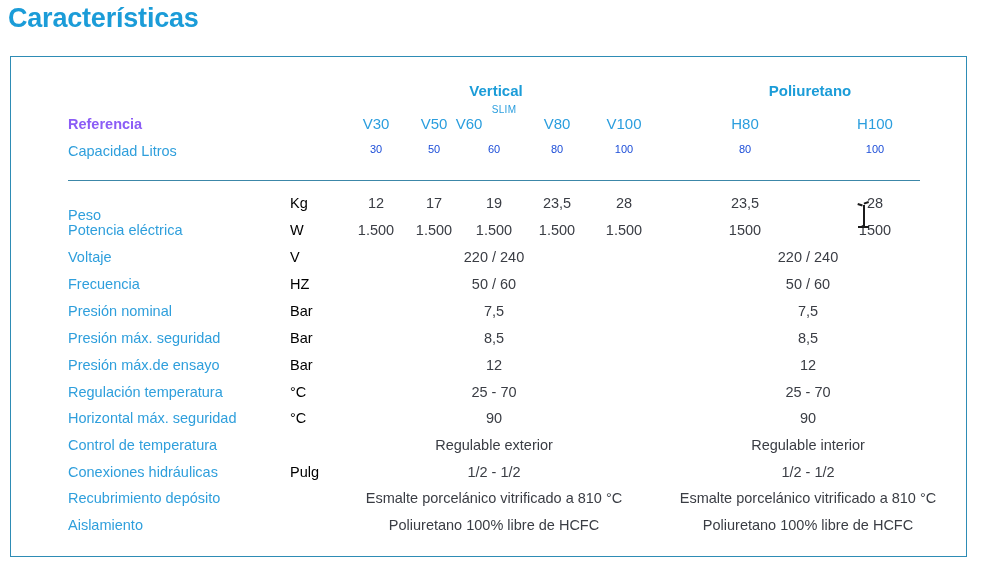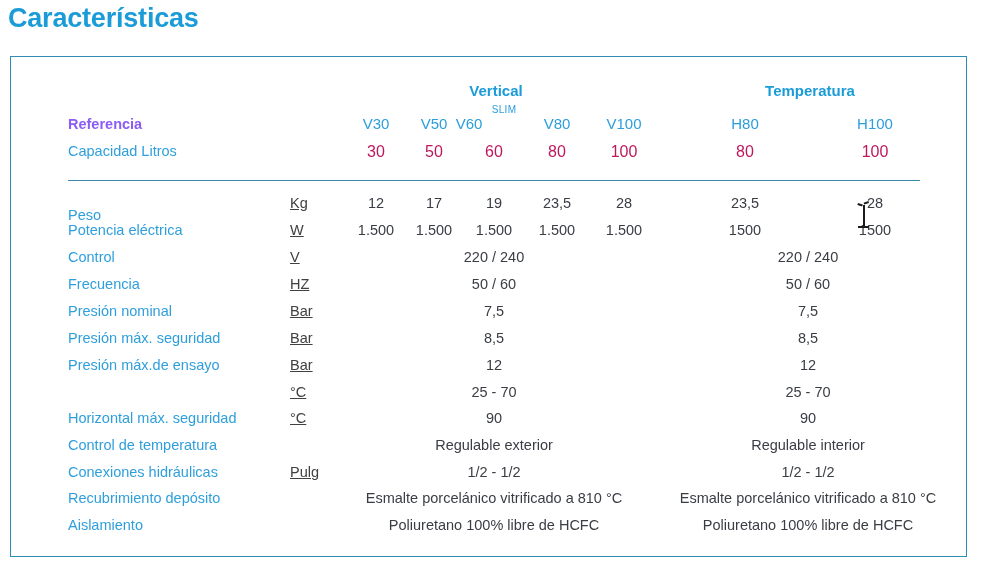--- a/index.html
+++ b/index.html
@@ -92,26 +92,25 @@
     padding-left: 20px;
   }
 
   
   .row-label {
     font-size: 14.5px;
     color: #2f9fdc;
   }
   .unit-label {
     font-size: 14.5px;
-    color: #404040;
-    text-decoration: underline;
+    color: #000000;
   }
   .capacity {
-    font-size: 16px;
-    color: #be185d;
+    font-size: 11px;
+    color: #1d4ed8;
     transform: translateX(-50%);
   }
 
   
   .value {
     font-size: 14.5px;
     color: #3a3d44;
     transform: translateX(-50%);
   }
 
@@ -175,21 +174,21 @@
 
 <div id="page">
 
   <div class="page-title">Características</div>
 
   <div class="panel"></div>
 
   <div class="spec-table" id="spec-table">
     <div class="rule"></div>
   <div class="cell group-head" style="left: 496px; top: 83px;">Vertical</div>
-      <div class="cell group-head" style="left: 810px; top: 83px;">Temperatura</div>
+      <div class="cell group-head" style="left: 810px; top: 83px;">Poliuretano</div>
       <div class="cell ref-label" style="left: 68px; top: 117px;">Referencia</div>
       <div class="slim-tag" style="left: 494px; top: 104px;">SLIM</div>
       <div class="cell model" style="left: 376px; top: 116px;">V30</div>
       <div class="cell model" style="left: 434px; top: 116px;">V50</div>
       <div class="cell model" style="left: 469px; top: 116px;">V60</div>
       <div class="cell model" style="left: 557px; top: 116px;">V80</div>
       <div class="cell model" style="left: 624px; top: 116px;">V100</div>
       <div class="cell model" style="left: 745px; top: 116px;">H80</div>
       <div class="cell model" style="left: 875px; top: 116px;">H100</div>
       <div class="cell row-label" style="left: 68px; top: 144px;">Capacidad Litros</div>
@@ -211,40 +210,41 @@
       <div class="cell value" style="left: 875px; top: 196px;">28</div>
       <div class="cell row-label" style="left: 68px; top: 223px;">Potencia eléctrica</div>
       <div class="cell unit-label" style="left: 290px; top: 223px;">W</div>
       <div class="cell value" style="left: 376px; top: 223px;">1.500</div>
       <div class="cell value" style="left: 434px; top: 223px;">1.500</div>
       <div class="cell value" style="left: 494px; top: 223px;">1.500</div>
       <div class="cell value" style="left: 557px; top: 223px;">1.500</div>
       <div class="cell value" style="left: 624px; top: 223px;">1.500</div>
       <div class="cell value" style="left: 745px; top: 223px;">1500</div>
       <div class="cell value" style="left: 875px; top: 223px;">1500</div>
-      <div class="cell row-label" style="left: 68px; top: 250px;">Control</div>
+      <div class="cell row-label" style="left: 68px; top: 250px;">Voltaje</div>
       <div class="cell unit-label" style="left: 290px; top: 250px;">V</div>
       <div class="cell value" style="left: 494px; top: 250px;">220 / 240</div>
       <div class="cell value" style="left: 808px; top: 250px;">220 / 240</div>
       <div class="cell row-label" style="left: 68px; top: 277px;">Frecuencia</div>
       <div class="cell unit-label" style="left: 290px; top: 277px;">HZ</div>
       <div class="cell value" style="left: 494px; top: 277px;">50 / 60</div>
       <div class="cell value" style="left: 808px; top: 277px;">50 / 60</div>
       <div class="cell row-label" style="left: 68px; top: 304px;">Presión nominal</div>
       <div class="cell unit-label" style="left: 290px; top: 304px;">Bar</div>
       <div class="cell value" style="left: 494px; top: 304px;">7,5</div>
       <div class="cell value" style="left: 808px; top: 304px;">7,5</div>
       <div class="cell row-label" style="left: 68px; top: 331px;">Presión máx. seguridad</div>
       <div class="cell unit-label" style="left: 290px; top: 331px;">Bar</div>
       <div class="cell value" style="left: 494px; top: 331px;">8,5</div>
       <div class="cell value" style="left: 808px; top: 331px;">8,5</div>
       <div class="cell row-label" style="left: 68px; top: 358px;">Presión máx.de ensayo</div>
       <div class="cell unit-label" style="left: 290px; top: 358px;">Bar</div>
       <div class="cell value" style="left: 494px; top: 358px;">12</div>
       <div class="cell value" style="left: 808px; top: 358px;">12</div>
+      <div class="cell row-label" style="left: 68px; top: 385px;">Regulación temperatura</div>
       <div class="cell unit-label" style="left: 290px; top: 385px;">°C</div>
       <div class="cell value" style="left: 494px; top: 385px;">25 - 70</div>
       <div class="cell value" style="left: 808px; top: 385px;">25 - 70</div>
       <div class="cell row-label" style="left: 68px; top: 411px;">Horizontal máx. seguridad</div>
       <div class="cell unit-label" style="left: 290px; top: 411px;">°C</div>
       <div class="cell value" style="left: 494px; top: 411px;">90</div>
       <div class="cell value" style="left: 808px; top: 411px;">90</div>
       <div class="cell row-label" style="left: 68px; top: 438px;">Control de temperatura</div>
       <div class="cell value" style="left: 494px; top: 438px;">Regulable exterior</div>
       <div class="cell value" style="left: 808px; top: 438px; text-align: right;">Regulable interior</div>

